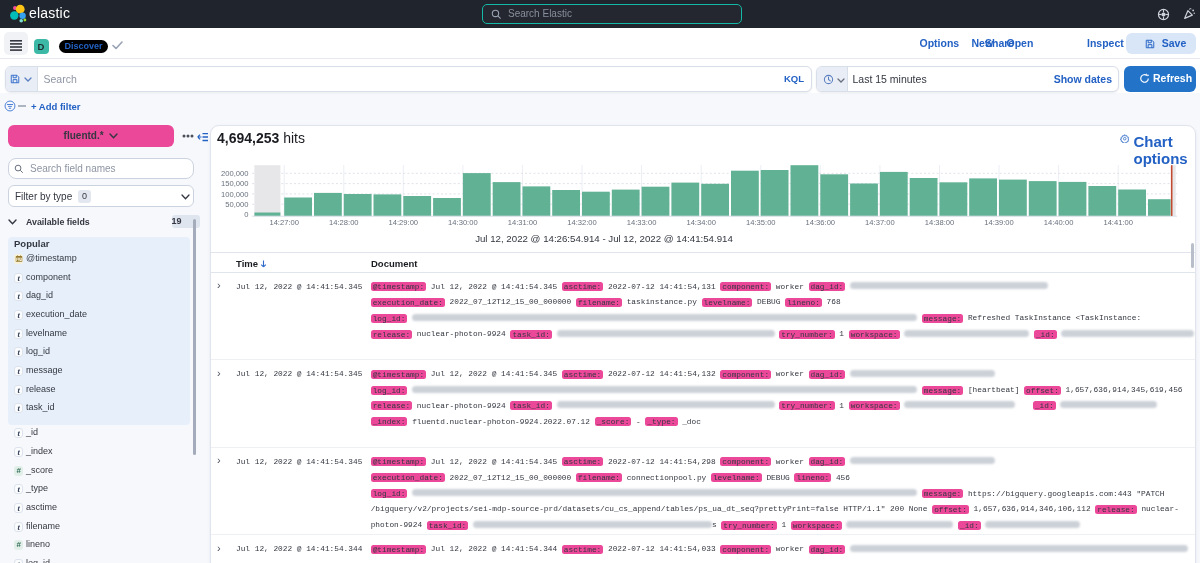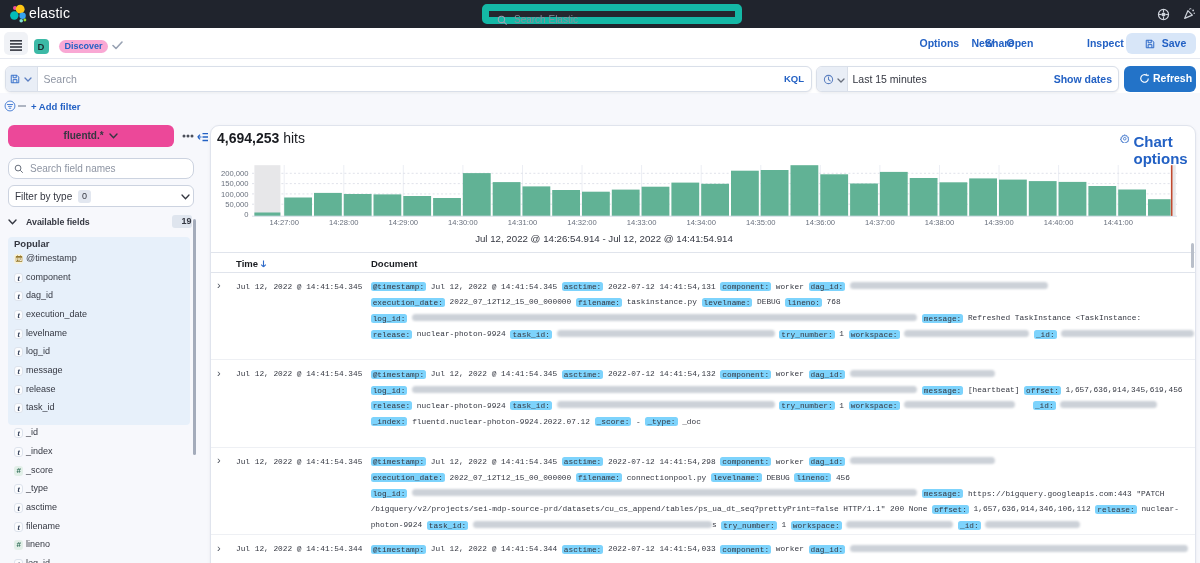--- a/index.html
+++ b/index.html
@@ -1,28 +1,28 @@
 <!DOCTYPE html>
 <html><head><meta charset="utf-8"><title>Discover - Elastic</title>
 <style>
 * { margin:0; padding:0; box-sizing:border-box; }
 html,body { width:1200px; height:563px; overflow:hidden; }
 body { font-family:"Liberation Sans", sans-serif; background:#f7f8fc; position:relative; color:#343741; }
 
 
 #topbar { position:absolute; left:0; top:0; width:1200px; height:28px; background:#20242d; }
 #logo-text { position:absolute; left:29px; top:5px; color:#fff; font-size:14px; font-weight:500; letter-spacing:.2px; }
-#gsearch { position:absolute; left:482px; top:4px; width:260px; height:20px; background:#24272f; border:7px solid #14b8a6; border-radius:5px; }
+#gsearch { position:absolute; left:482px; top:4px; width:260px; height:20px; background:#24272f; border:1px solid #14b8a6; border-radius:5px; }
 #gsearch .ph { position:absolute; left:25px; top:3px; font-size:10px; color:#888f9c; }
 
 
 #toolbar { position:absolute; left:0; top:28px; width:1200px; height:31px; background:#fff; border-bottom:1px solid #e6e9f0; }
 #hambtn { position:absolute; left:4px; top:32px; width:24px; height:23px; background:#f0f2f6; border-radius:5px; }
 #dbadge { position:absolute; left:33.5px; top:38.5px; width:15px; height:15px; background:#3cb9a6; border-radius:4px; color:#1e2a2e; font-size:9.5px; font-weight:700; text-align:center; line-height:15px; }
-#crumb { position:absolute; left:59px; top:39.5px; width:49px; height:13px; background:#f9a8d4; border-radius:7px; color:#2361c4; font-size:9px; font-weight:700; text-align:center; line-height:13px; }
+#crumb { position:absolute; left:59px; top:39.5px; width:49px; height:13px; background:#000000; border-radius:7px; color:#2361c4; font-size:9px; font-weight:700; text-align:center; line-height:13px; }
 .navlink { position:absolute; top:37px; font-size:10.5px; font-weight:600; color:#2361c4; }
 #savebtn { position:absolute; left:1126px; top:33px; width:70px; height:21px; background:#d8e6f8; border-radius:6px; color:#2361c4; font-size:10.5px; font-weight:600; text-align:center; line-height:21px; }
 
 
 #qbar { position:absolute; left:4.5px; top:65.8px; width:807.5px; height:25.8px; background:#fff; border:1px solid #d9dfe9; border-radius:6px; box-shadow:0 1px 2px rgba(120,130,150,.15); }
 #qsave { position:absolute; left:0; top:0; width:32px; height:23.8px; background:#e9eef6; border-right:1px solid #d9dfe9; border-radius:5px 0 0 5px; }
 #qbar .ph { position:absolute; left:38px; top:6px; font-size:10.5px; color:#8e95a3; }
 #kql { position:absolute; right:7px; top:6px; font-size:9.5px; font-weight:600; color:#2361c4; }
 #dpick { position:absolute; left:815.5px; top:65.8px; width:303.5px; height:25.8px; background:#fff; border:1px solid #d9dfe9; border-radius:6px; box-shadow:0 1px 2px rgba(120,130,150,.15); }
 #dpick .seg { position:absolute; left:0; top:0; width:31px; height:24px; background:#e9eef6; border-right:1px solid #d9dfe9; border-radius:5px 0 0 5px; }
@@ -35,21 +35,21 @@
 #addfilter { position:absolute; left:31px; top:100.5px; font-size:9.5px; font-weight:700; color:#2361c4; }
 
 
 #idxpill { position:absolute; left:8px; top:125px; width:166px; height:22px; background:#ec4899; border-radius:6px; text-align:center; font-size:10px; font-weight:700; line-height:22px; color:#343741; }
 #fsearch { position:absolute; left:8px; top:157.5px; width:186px; height:21.5px; background:#fff; border:1px solid #ccd3e0; border-radius:8px; }
 #fsearch .ph { position:absolute; left:21px; top:4px; font-size:10px; color:#8e95a3; }
 #ftype { position:absolute; left:8px; top:184.7px; width:186px; height:22.8px; background:#fff; border:1px solid #ccd3e0; border-radius:6px; }
 #ftype .t { position:absolute; left:6px; top:5px; font-size:10px; color:#343741; }
 #ftype .badge { position:absolute; left:69px; top:4.5px; width:13px; height:13px; background:#e2e7f0; border-radius:3px; font-size:9px; text-align:center; line-height:13px; color:#343741; }
 #avail { position:absolute; left:26px; top:216.5px; font-size:8.8px; font-weight:700; color:#343741; }
-#avbadge { position:absolute; left:171.5px; top:215px; width:20px; height:13px; background:#dfe5ee; border-radius:3px; font-size:9px; font-weight:600; text-align:right; line-height:13px; color:#343741; }
+#avbadge { position:absolute; left:171.5px; top:215px; width:28px; height:13px; background:#dfe5ee; border-radius:3px; font-size:9px; font-weight:600; text-align:left; line-height:13px; color:#343741; }
 #popbg { position:absolute; left:8px; top:237px; width:182px; height:187.8px; background:#e7f0fa; border-radius:4px; }
 #poplabel { position:absolute; left:14px; top:238px; font-size:9.5px; font-weight:700; color:#343741; }
 .frow { position:absolute; left:0; width:200px; height:18.7px; }
 .fi { position:absolute; left:13.9px; top:0; width:9.6px; height:10px; border-radius:3px; font-size:7px; text-align:center; line-height:10px; }
 .fit { background:#fbfcfe; border:.5px solid #dde3ec; color:#38445c; font-family:"Liberation Serif",serif; font-weight:700; font-style:italic; font-size:8.5px; line-height:9.5px; }
 .fin { background:#e2efe8; color:#2f6d57; font-weight:700; font-size:8px; line-height:10px; }
 .fid { background:#f7f1d9; }
 .fid svg { position:absolute; left:0.8px; top:1px; }
 .fn { position:absolute; left:26px; top:-1px; font-size:9px; color:#343741; }
 #sidescroll { position:absolute; left:192.5px; top:219px; width:3px; height:236px; background:#a4acbb; border-radius:2px; }
@@ -63,21 +63,21 @@
 
 
 #thead { position:absolute; left:211px; top:252.4px; width:984px; height:21px; border-top:1px solid #e0e4ec; border-bottom:1px solid #e0e4ec; }
 #thead .h1 { position:absolute; left:25px; top:4.5px; font-size:9.5px; font-weight:700; color:#1a1c21; }
 #thead .h2 { position:absolute; left:160px; top:4.5px; font-size:9.5px; font-weight:700; color:#1a1c21; }
 .drow { position:absolute; left:211px; width:984px; height:87.6px; border-bottom:1px solid #eef0f4; font-family:"Liberation Mono",monospace; font-size:7.8px; color:#343741; }
 .exp { position:absolute; left:6px; top:6.8px; font-size:11px; color:#4a505b; font-family:'Liberation Sans',sans-serif; }
 .dtime { position:absolute; left:25px; top:10.3px; white-space:pre; }
 .dlines { position:absolute; left:159.7px; top:7.2px; width:824px; }
 .dl { height:15.9px; line-height:15.9px; white-space:nowrap; overflow:hidden; }
-.c { background:#7dd3fc; border-radius:2.5px; padding:.5px 2px; }
+.c { background:#ec4899; border-radius:2.5px; padding:.5px 2px; }
 .bl { display:inline-block; height:7px; border-radius:3.5px; background:#ccd1d8; filter:blur(1.2px); vertical-align:-.5px; }
 #panelscroll { position:absolute; left:1190.5px; top:243px; width:3px; height:25px; background:#b9bfca; border-radius:2px; }
 svg { display:block; }
 .ic { position:absolute; }
 </style></head>
 <body>
 
 <div id="topbar"></div>
 <svg class="ic" style="left:8px;top:3px" width="20" height="22" viewBox="0 0 20 22">
   <circle cx="7" cy="5" r="2" fill="#f04e98"></circle>

